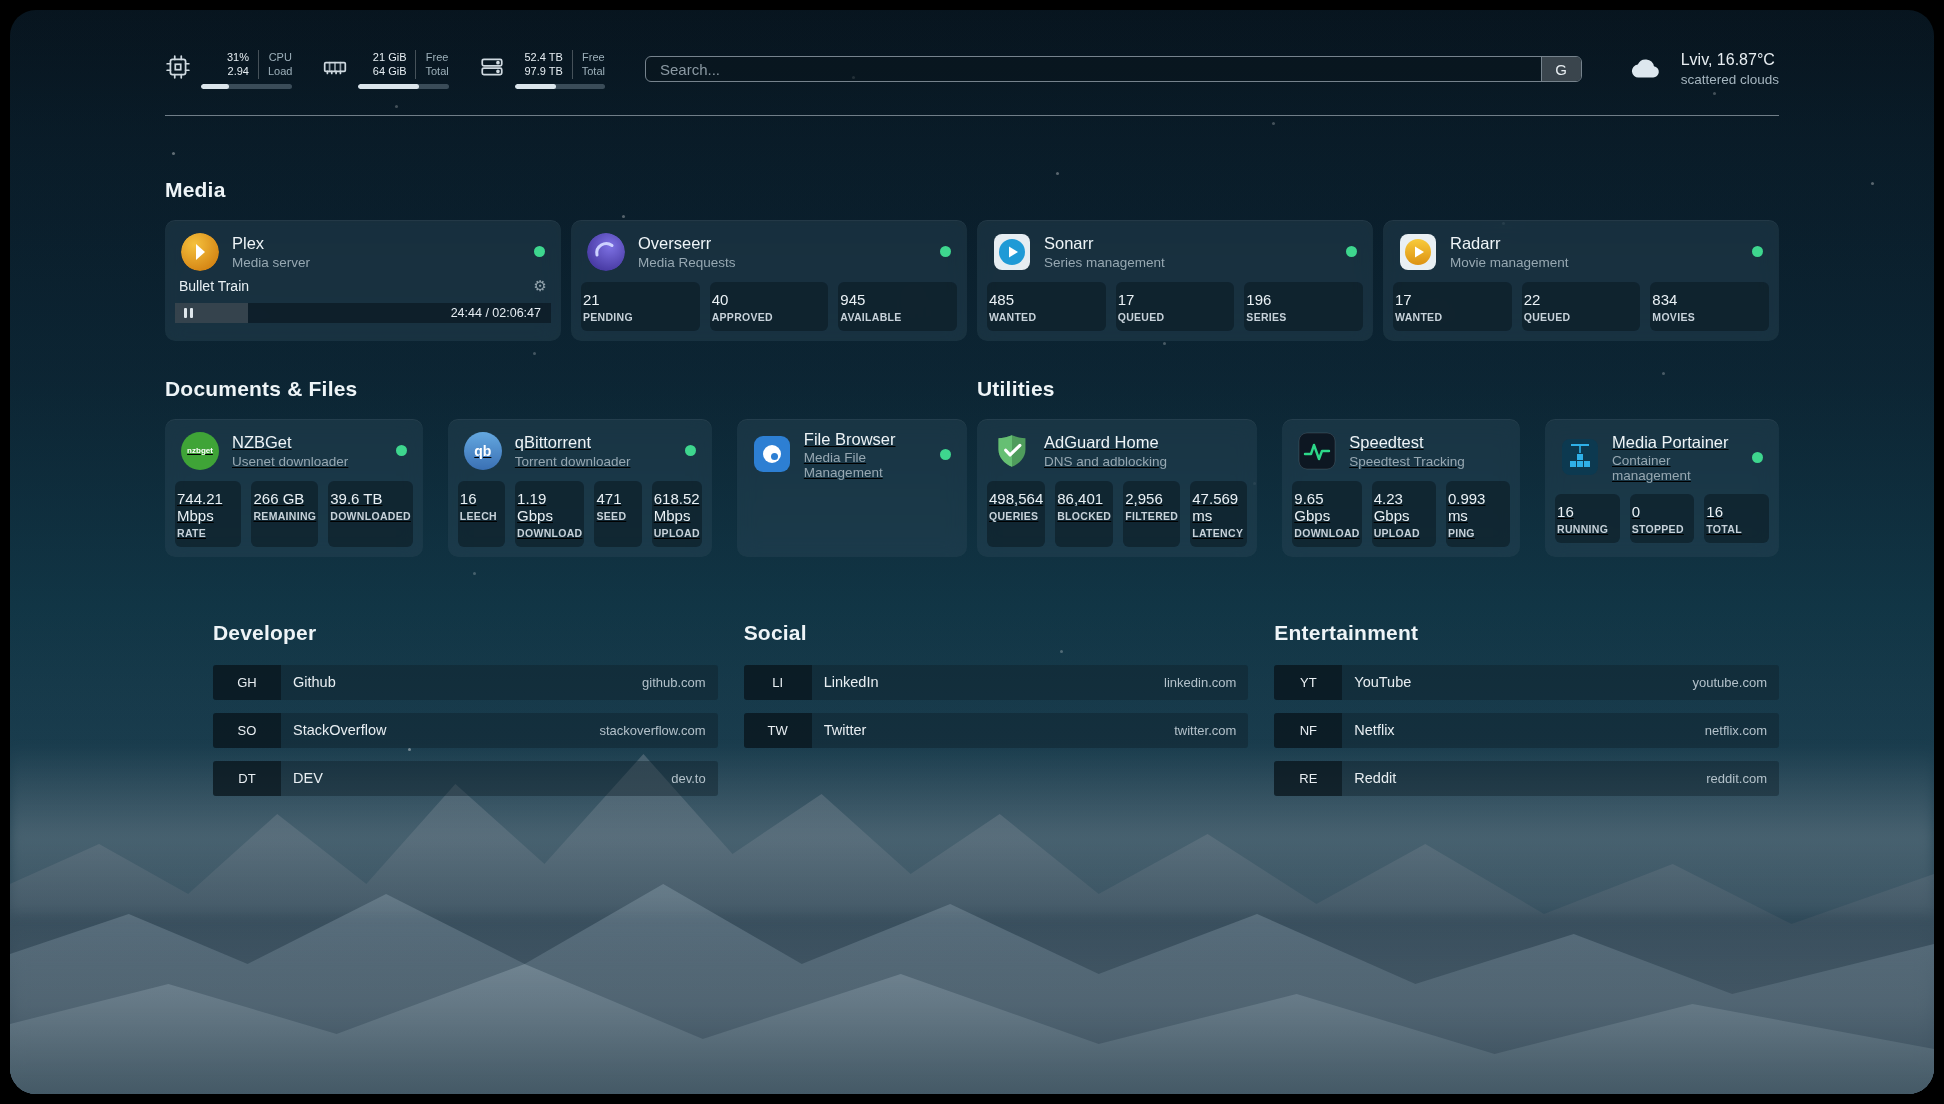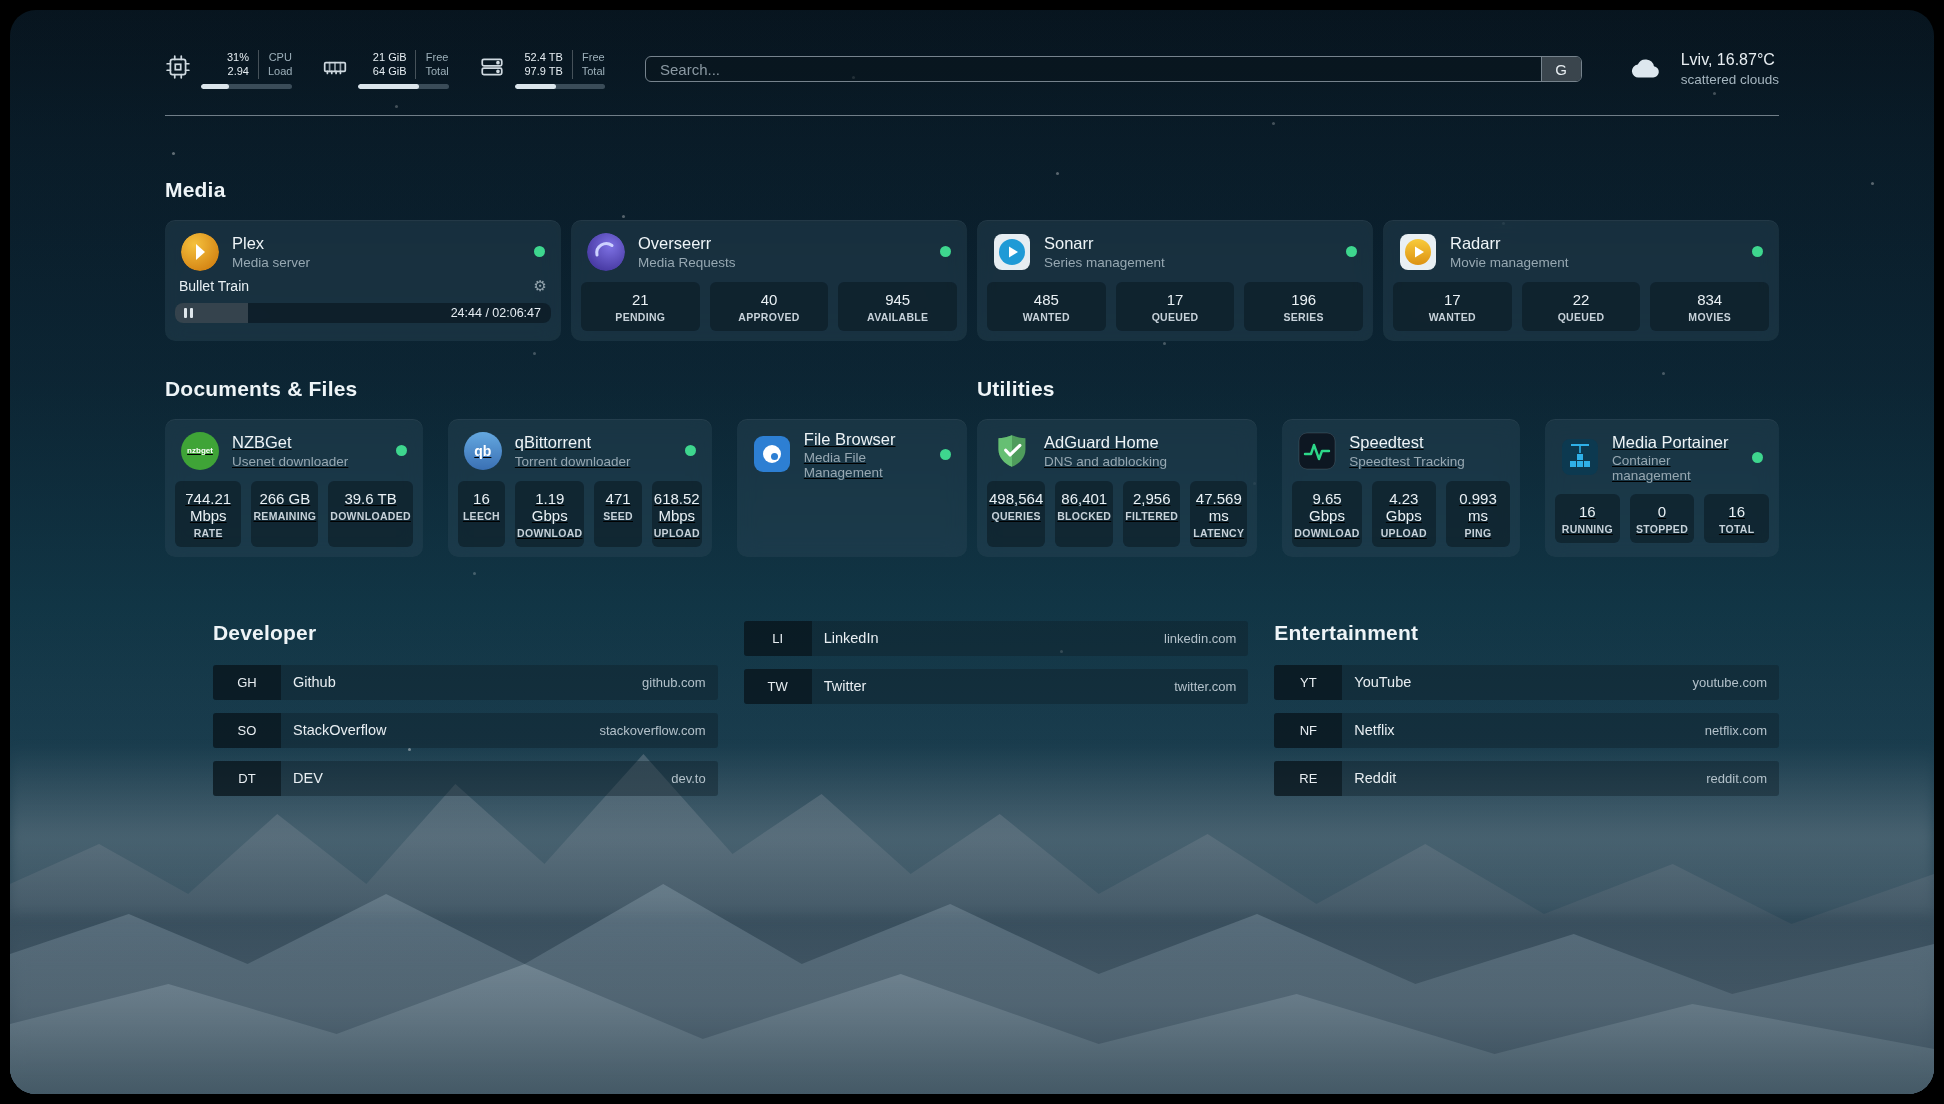--- a/index.html
+++ b/index.html
@@ -84,27 +84,27 @@
   .svc-header { display: flex; align-items: center; gap: 13px; padding: 13px 16px 11px; }
   .svc-header.compact { padding: 10px 16px; }
   .svc-icon { width: 38px; height: 38px; flex: none; display: flex; align-items: center; justify-content: center;
     border-radius: 50%; overflow: hidden; }
   .svc-icon.tile { border-radius: 9px; }
   .svc-icon svg { display: block; }
   .svc-name { color: #eef4f7; font-size: 16.5px; font-weight: 500; line-height: 1.25; }
   .svc-sub { color: #97a8b2; font-size: 13.5px; margin-top: 1px; }
   .dot { width: 11px; height: 11px; border-radius: 50%; background: #3ed68e; margin-left: auto; flex: none; }
   .stat-row { display: flex; gap: 10px; padding: 0 10px 10px; }
-  .stat-box { flex: 1; background: rgba(10,24,33,0.55); border-radius: 6px; text-align: center; padding: 9px 2px 8px; }
+  .stat-box { flex: 1; background: rgba(10,24,33,0.55); border-radius: 6px; padding: 9px 2px 8px; }
   .stat-value { font-size: 15px; color: #eaf1f5; }
   .stat-label { font-size: 10.5px; font-weight: 700; color: #c7d2da; margin-top: 3px; letter-spacing: .3px; }
   
   .plex-media { display: flex; align-items: center; padding: 0 14px 8px; color: #e9f0f4; font-size: 14px; }
   .gear { margin-left: auto; color: #93a3ad; font-size: 15px; cursor: pointer; }
-  .plex-bar { position: relative; margin: 0 10px 10px; height: 20px; border-radius: 8px;
+  .plex-bar { position: relative; margin: 0 10px 10px; height: 20px; border-radius: 0;
     background: rgba(9,20,28,0.6); overflow: hidden; display: flex; align-items: center; }
   .plex-fill { position: absolute; left: 0; top: 0; bottom: 0; background: rgba(255,255,255,0.16); }
   .pause { position: relative; display: flex; gap: 3px; margin-left: 9px; }
   .pause span { width: 3px; height: 10px; background: #dfe7ec; border-radius: 1px; display: block; }
   .plex-time { position: relative; margin-left: auto; padding-right: 10px; font-size: 12.5px; color: #e6edf2; }
   
   .circle-icon { width: 38px; height: 38px; border-radius: 50%; display: flex; align-items: center; justify-content: center;
     color: #fff; font-weight: bold; }
   .nzb-icon { background: #3fa437; font-size: 8px; letter-spacing: 0; }
   .qb-icon { background: linear-gradient(180deg, #64a8e0 0%, #3a70b4 100%); font-size: 14px; }
@@ -598,20 +598,21 @@
           <span class="bm-url">stackoverflow.com</span>
         </div>
         <div class="bm-row">
           <span class="bm-abbr">DT</span>
           <span class="bm-name">DEV</span>
           <span class="bm-url">dev.to</span>
         </div>
       </div>
 
       <div class="bm-col">
+        <h2>Social</h2>
         <div class="bm-row">
           <span class="bm-abbr">LI</span>
           <span class="bm-name">LinkedIn</span>
           <span class="bm-url">linkedin.com</span>
         </div>
         <div class="bm-row">
           <span class="bm-abbr">TW</span>
           <span class="bm-name">Twitter</span>
           <span class="bm-url">twitter.com</span>
         </div>

